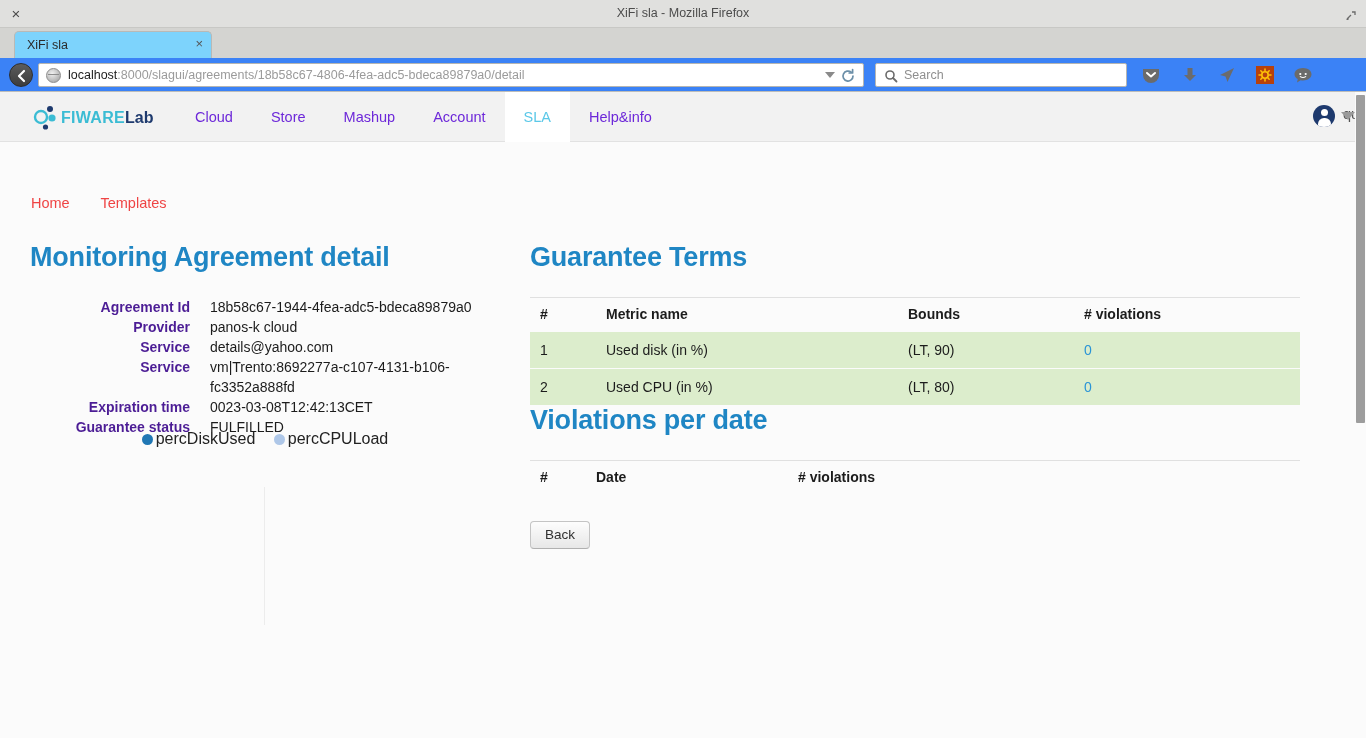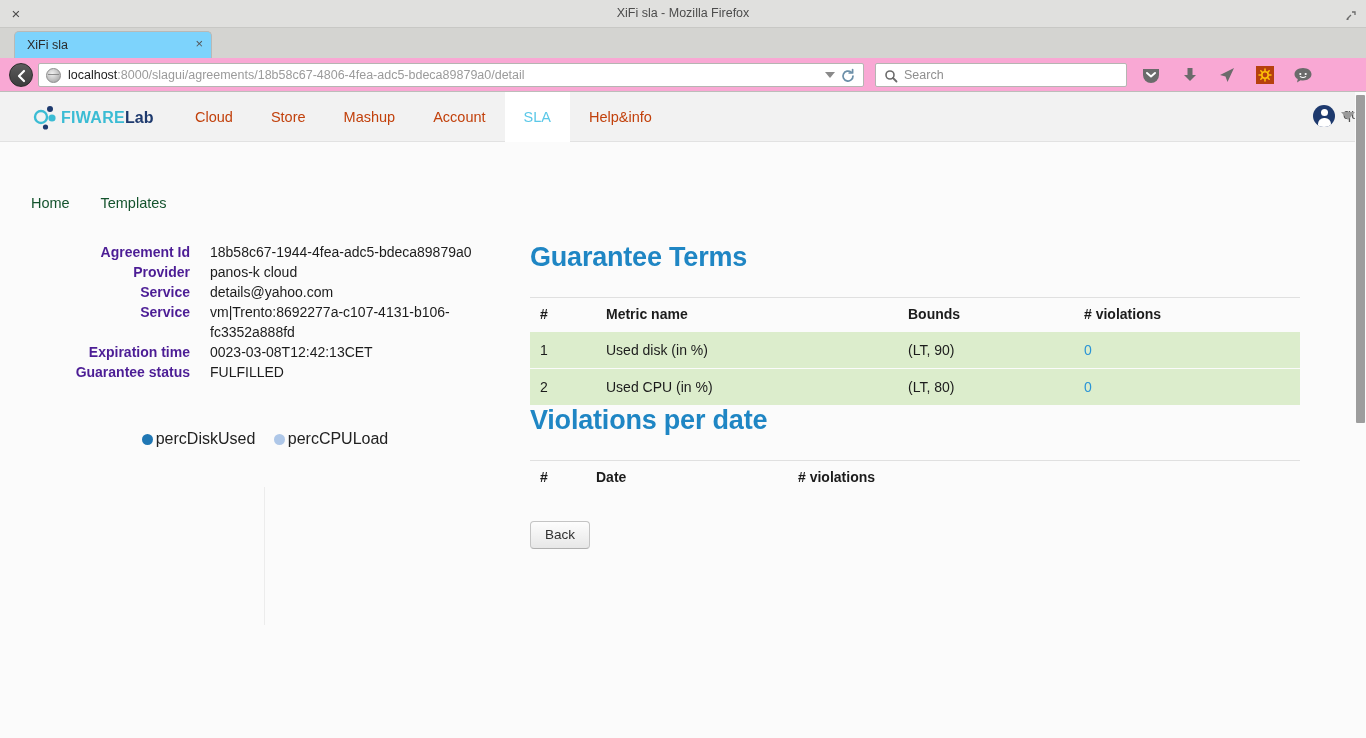--- a/index.html
+++ b/index.html
@@ -63,21 +63,21 @@
   .newtab::before { left: 4px; top: 7.5px; width: 8px; height: 2px; }
   .newtab::after  { left: 7px; top: 4.5px; width: 2px; height: 8px; }
   .tabgrid {
     position: absolute; right: 6px; top: 32px; width: 22px; height: 20px;
     cursor: pointer;
   }
 
   
   .navbar-chrome {
     position: absolute; left: 0; top: 58px; width: 1366px; height: 34px;
-    background: #f9a8d4; border-bottom: 1px solid #bdbdba;
+    background: #3b82f6; border-bottom: 1px solid #bdbdba;
   }
   .backbtn {
     position: absolute; left: 9px; top: 5px; width: 24px; height: 24px;
     border-radius: 50%;
     background: linear-gradient(#5c5c5c, #3c3c3c);
     border: 1px solid #2d2d2d; cursor: pointer;
   }
   .backbtn svg { position: absolute; left: 4px; top: 4px; }
   .urlbar {
     position: absolute; left: 38px; top: 5px; width: 826px; height: 24px;
@@ -152,21 +152,21 @@
     position: relative; width: 1355px; height: 50px;
     background: #f2f2f2;
     border-bottom: 1px solid #e2e2e2;
   }
   .fw-logo {
     position: absolute; left: 33px; top: 10px; width: 130px; height: 30px;
   }
   .fw-menu { position: absolute; left: 176px; top: 0; height: 50px; }
   .fw-item {
     float: left; height: 50px; padding: 0 19px;
-    line-height: 50px; font-size: 14.5px; color: #c2410c;
+    line-height: 50px; font-size: 14.5px; color: #6d28d9;
     cursor: pointer;
   }
   .fw-item.active { background: #fff; color: #5bc8e8; }
   .fw-user {
     position: absolute; right: 42px; top: 14px;
     font-size: 14.5px; color: #555; cursor: pointer;
   }
   .avatar {
     position: absolute; left: 0; top: -1px; width: 22px; height: 22px;
     border-radius: 50%; background: #1e3a6e; overflow: hidden;
@@ -182,21 +182,21 @@
   .fw-username { position: absolute; left: 30px; top: 0; white-space: nowrap; }
   .fw-caret {
     position: absolute; right: 0; top: 20px; width: 0; height: 0;
     border-left: 7px solid transparent; border-right: 7px solid transparent;
     border-top: 8px solid #9a9a9a; cursor: pointer;
   }
 
   
   .crumbs { position: absolute; left: 31px; top: 103px; font-size: 14.5px; }
   .crumbs a {
-    color: #14532d; text-decoration: none; margin-right: 27px; cursor: pointer;
+    color: #ef4444; text-decoration: none; margin-right: 27px; cursor: pointer;
   }
 
   
   .col-left  { position: absolute; left: 30px;  top: 150px; width: 470px; }
   .col-right { position: absolute; left: 530px; top: 150px; width: 770px; }
 
   h1.sec {
     font-size: 27px; color: #1f86c4; font-weight: bold;
     letter-spacing: -0.2px; margin-bottom: 24px;
   }
@@ -397,20 +397,21 @@
     </div>
     <div class="fw-caret"></div>
   </div>
 
   <div class="crumbs">
     <a>Home</a>
     <a>Templates</a>
   </div>
 
   <div class="col-left">
+    <h1 class="sec">Monitoring Agreement detail</h1>
     <div class="dl">
       <div class="dl-row">
         <div class="dl-term">Agreement Id</div>
         <div class="dl-def">18b58c67-1944-4fea-adc5-bdeca89879a0</div>
       </div>
       <div class="dl-row">
         <div class="dl-term">Provider</div>
         <div class="dl-def">panos-k cloud</div>
       </div>
       <div class="dl-row">

